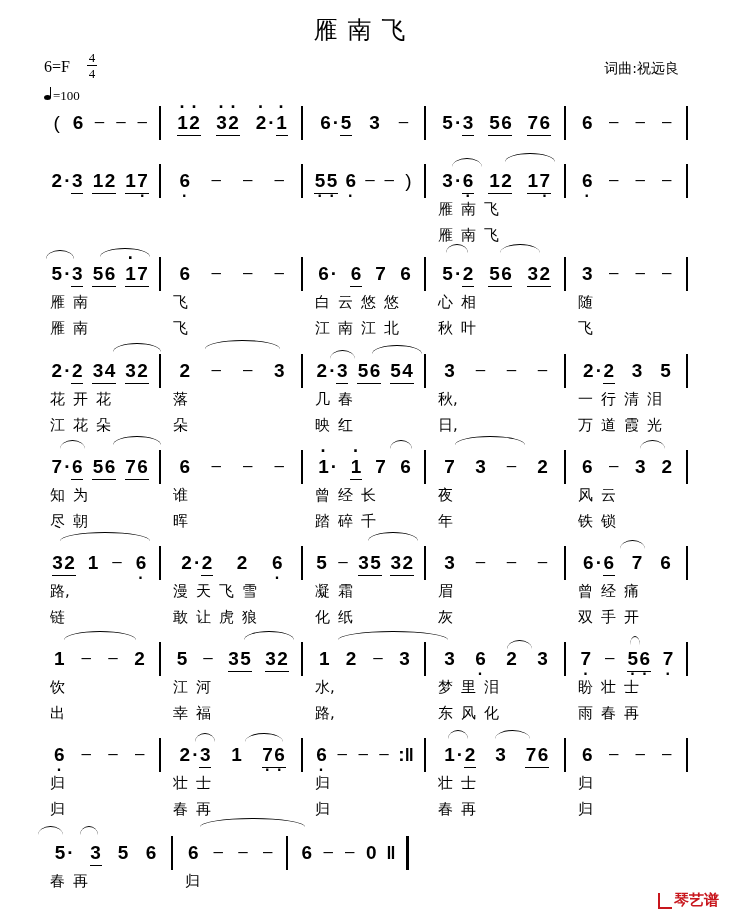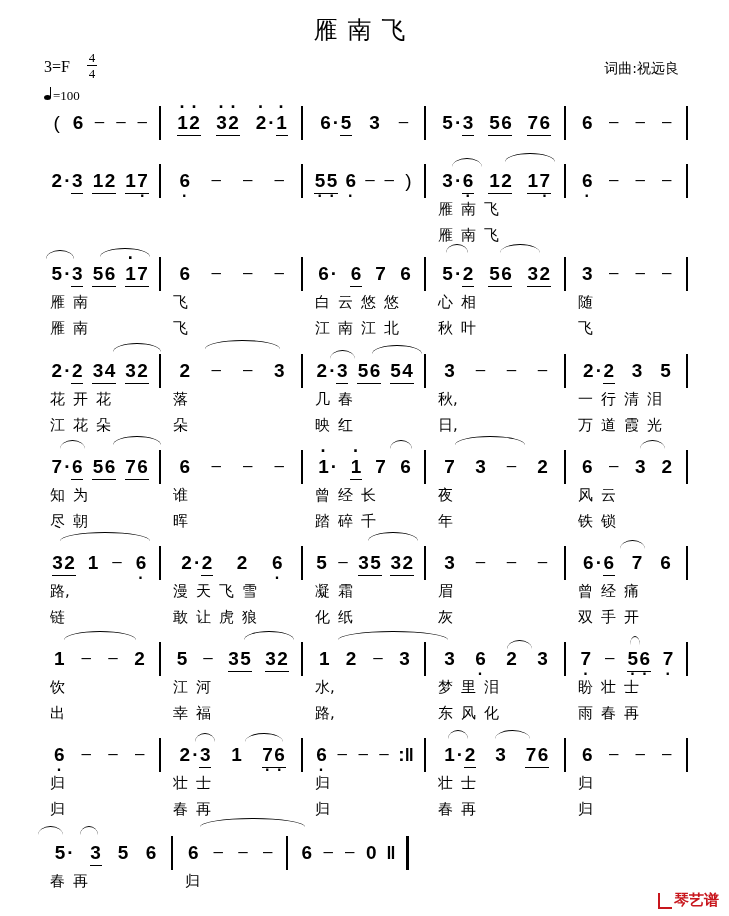--- a/index.html
+++ b/index.html
@@ -31,21 +31,21 @@
   .slur { position:absolute; border-top:1px solid #000; border-radius:50% 50% 0 0 / 100% 100% 0 0; height:8px; }
   .lyr { position:absolute; font-family:"DejaVu Sans", sans-serif; font-size:15px; }
   .logo { position:absolute; right:10px; bottom:6px; color:#c8161d; font-family:"DejaVu Sans", sans-serif;
           font-size:15px; font-weight:bold; display:flex; align-items:center; gap:2px; }
   .logo .mark { width:12px; height:14px; border-left:2px solid #c8161d; border-bottom:2px solid #c8161d; position:relative; }
 </style>
 </head>
 <body>
 
 <div class="title">雁南飞</div>
-<div class="meta-key">3=F</div>
+<div class="meta-key">6=F</div>
 <div class="timesig">
   <span>4</span>
   <span class="bar"></span>
   <span>4</span>
 </div>
 <div class="tempo">
   <span class="note"></span><span>=100</span>
 </div>
 <div class="composer">词曲:祝远良</div>
 

